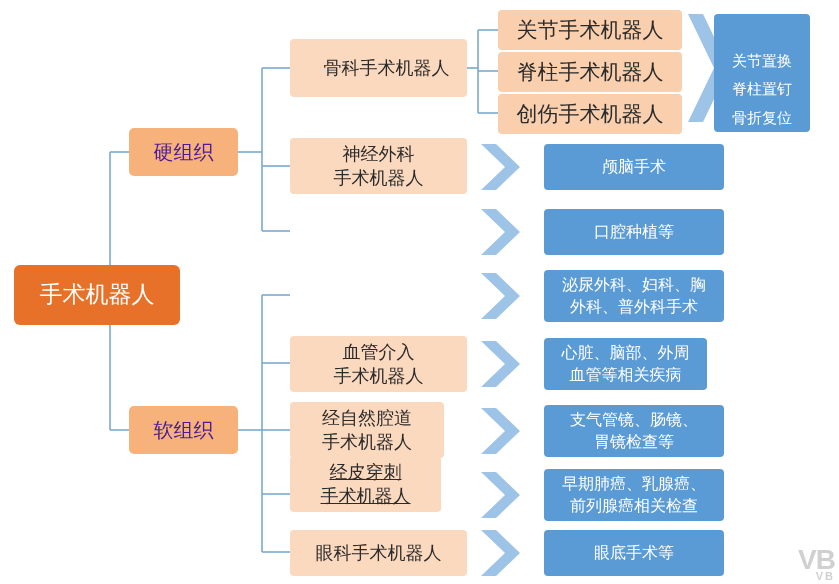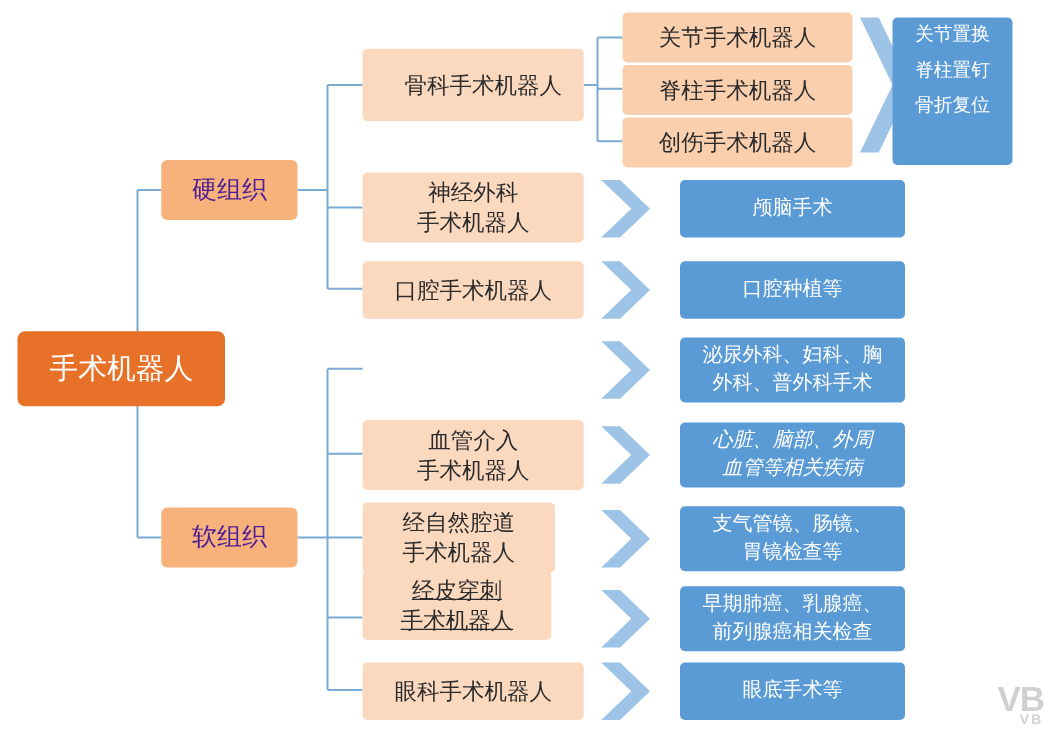--- a/index.html
+++ b/index.html
@@ -51,37 +51,37 @@
   }
   .l2 {
     background: #fbd9bf;
     color: #2b2b2b;
     font-size: 18px;
     border-radius: 4px;
   }
   .l3 {
     background: #f9cfae;
     color: #2b2b2b;
-    font-size: 18px;
+    font-size: 21px;
     border-radius: 4px;
   }
   .blue {
     background: #5b9bd5;
     color: #ffffff;
     font-size: 16px;
     border-radius: 4px;
     margin-left: 16px;
   }
   .blue-tall {
     background: #5b9bd5;
     color: #ffffff;
     font-size: 15px;
     border-radius: 4px;
     flex-direction: column;
-    justify-content: flex-start;
+    justify-content: flex-end;
     line-height: 1.9;
   }
   .watermark {
     position: absolute;
     right: 4px;
     bottom: 2px;
     font-size: 28px;
     font-weight: bold;
     color: rgba(120,120,120,0.35);
     letter-spacing: -1px;
@@ -149,23 +149,20 @@
     <span>软组织</span>
   </div>
 
   <div class="node l2" style="left:290px; top:39px; width:177px; height:58px;padding-left:16px;">
     <span>骨科手术机器人</span>
   </div>
   <div class="node l2" style="left:290px; top:138px; width:177px; height:56px;">
     <span>神经外科
 手术机器人</span>
   </div>
-  <div class="node l2" style="left:290px; top:209px; width:177px; height:46px;">
-    <span>口腔手术机器人</span>
-  </div>
   <div class="node l2" style="left:290px; top:336px; width:177px; height:56px;">
     <span>血管介入
 手术机器人</span>
   </div>
   <div class="node l2" style="left:290px; top:402px; width:154px; height:56px;">
     <span>经自然腔道
 手术机器人</span>
   </div>
   <div class="node l2" style="left:290px; top:456px; width:151px; height:56px;text-decoration:underline;">
     <span>经皮穿刺
@@ -194,21 +191,21 @@
   <div class="node blue" style="left:528px; top:144px; width:180px; height:46px;">
     <span>颅脑手术</span>
   </div>
   <div class="node blue" style="left:528px; top:209px; width:180px; height:46px;">
     <span>口腔种植等</span>
   </div>
   <div class="node blue" style="left:528px; top:270px; width:180px; height:52px;">
     <span>泌尿外科、妇科、胸
 外科、普外科手术</span>
   </div>
-  <div class="node blue" style="left:528px; top:338px; width:180px; height:52px;font-style:italic;">
+  <div class="node blue" style="left:528px; top:338px; width:163px; height:52px;">
     <span>心脏、脑部、外周
 血管等相关疾病</span>
   </div>
   <div class="node blue" style="left:528px; top:405px; width:180px; height:52px;">
     <span>支气管镜、肠镜、
 胃镜检查等</span>
   </div>
   <div class="node blue" style="left:528px; top:530px; width:180px; height:46px;">
     <span>眼底手术等</span>
   </div>

